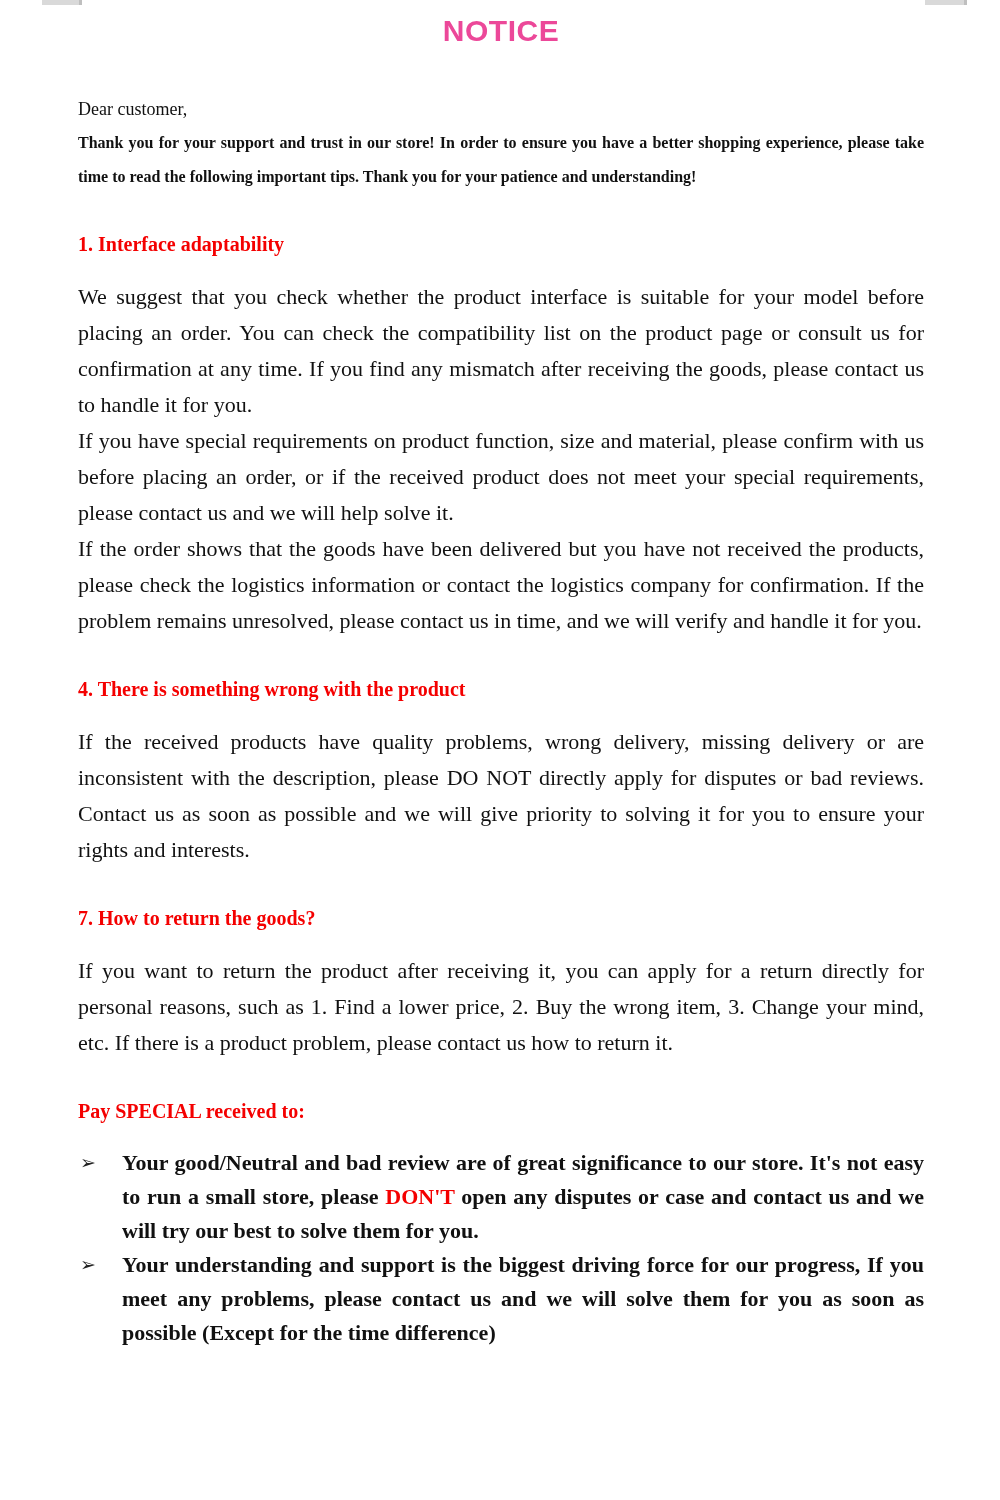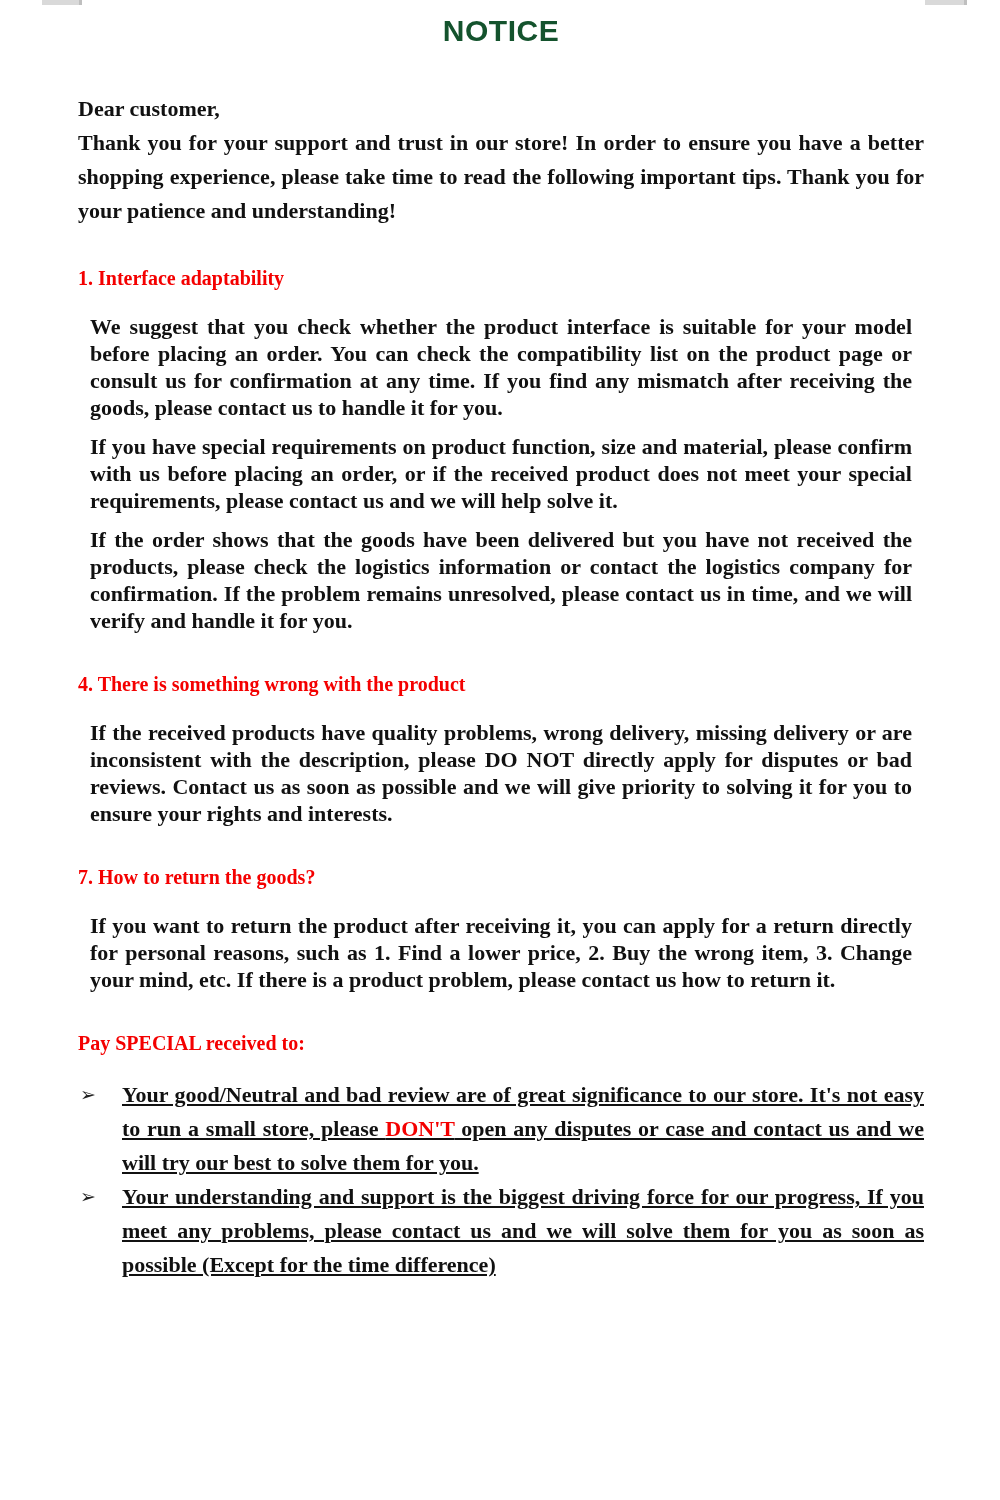--- a/index.html
+++ b/index.html
@@ -25,47 +25,47 @@
   .page {
     padding: 14px 76px 0 78px;
   }
   .doc-title {
     margin: 0;
     text-align: center;
     font-family: "Liberation Sans", sans-serif;
     font-weight: bold;
     font-size: 30px;
     letter-spacing: 0.5px;
-    color: #14532d;
+    color: #ec4899;
   }
   .greeting {
     margin: 44px 0 0 0;
-    font-size: 22px;
-    font-weight: bold;
+    font-size: 18px;
+    font-weight: normal;
     line-height: 34px;
   }
   .intro {
     margin: 0;
-    font-size: 22px;
+    font-size: 16px;
     font-weight: bold;
     line-height: 34px;
     text-align: justify;
   }
   .section-heading {
     margin: 35px 0 20px 0;
     color: #f40000;
     font-size: 20px;
     font-weight: bold;
     line-height: 30px;
   }
   .section-body {
-    margin: 12px;
+    margin: 0;
     font-size: 22px;
-    font-weight: bold;
-    line-height: 27px;
+    font-weight: normal;
+    line-height: 36px;
     text-align: justify;
   }
   .bullets {
     margin-top: 18px;
   }
   .bullet {
     display: flex;
     align-items: flex-start;
   }
   .bullet-glyph {
@@ -74,21 +74,20 @@
     line-height: 34px;
     color: #222222;
     padding-left: 2px;
   }
   .bullet-text {
     flex: 1 1 auto;
     font-size: 22px;
     font-weight: bold;
     line-height: 34px;
     text-align: justify;
-    text-decoration: underline;
   }
   .hl-red {
     color: #f40000;
   }
 </style>
 </head>
 <body>
 
 <div class="edge-bar left"></div>
 <div class="edge-bar right"></div>

